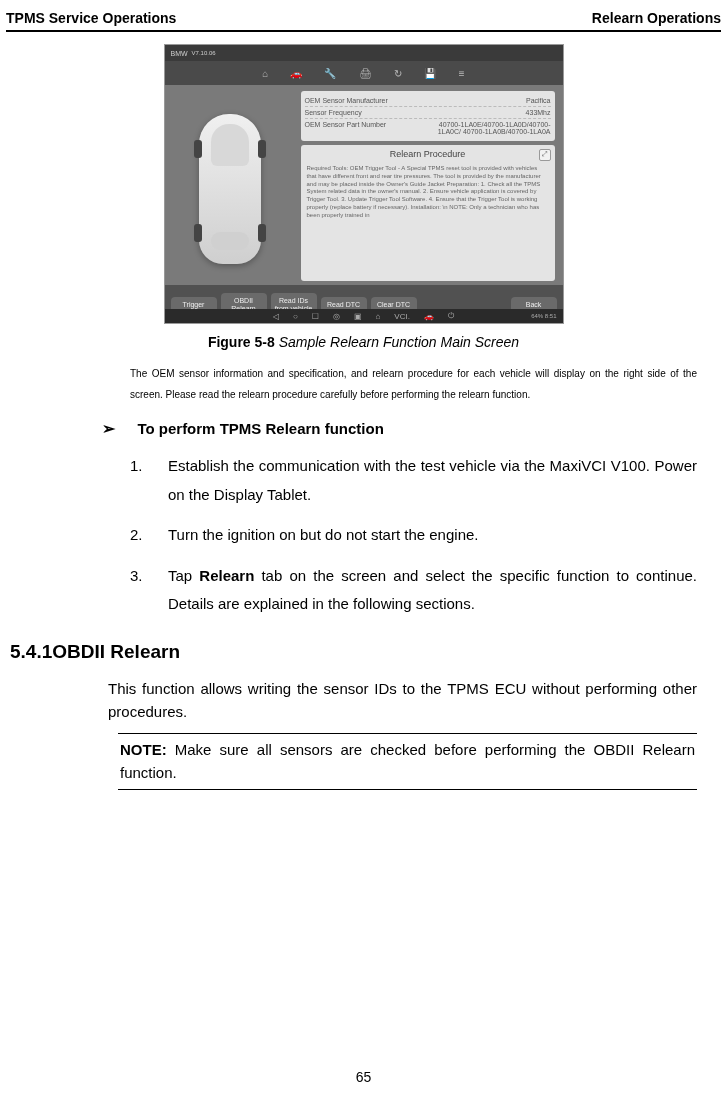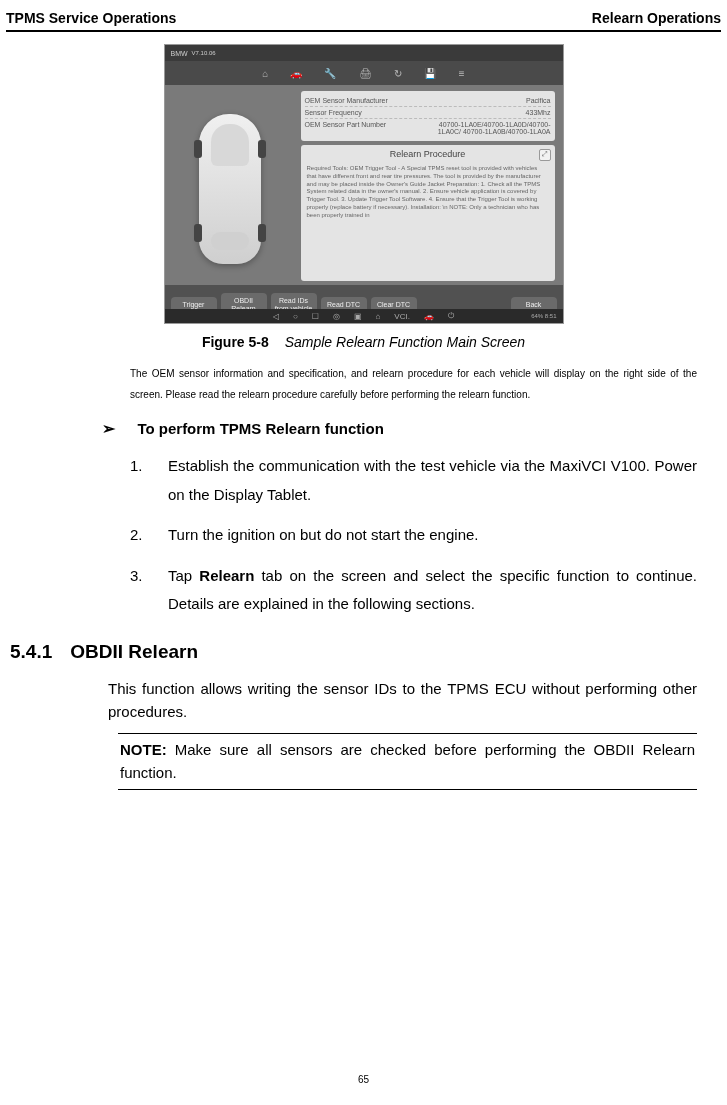--- a/index.html
+++ b/index.html
@@ -175,21 +175,21 @@
       font-size: 8px;
     }
     .sh-navbar .right-time { position: absolute; right: 6px; font-size: 6px; color: #aaa; }
 
     .caption {
       text-align: center;
       font-size: 14px;
       margin: 10px 0 14px 0;
     }
     .caption .b { font-weight: bold; }
-    .caption .i { font-style: italic; padding-left: 12px; }
+    .caption .i { font-style: italic; }
 
     .content {
       padding: 0 30px 0 130px;
     }
     .para {
       font-size: 10px;
       line-height: 2.05;
       text-align: justify;
       margin-bottom: 14px;
     }
@@ -209,21 +209,20 @@
       font-size: 15px;
       line-height: 1.9;
       text-align: justify;
       margin-bottom: 12px;
     }
     .ol-item .num { min-width: 18px; }
     .b { font-weight: bold; }
 
     .section {
       display: flex;
-      gap: 18px;
       font-size: 19px;
       font-weight: bold;
       margin: 22px 0 14px 10px;
     }
     .body-para {
       font-size: 15px;
       line-height: 1.55;
       text-align: justify;
       padding: 0 30px 0 108px;
       margin-bottom: 10px;
@@ -236,21 +235,21 @@
       font-size: 15px;
       line-height: 1.55;
       text-align: justify;
     }
 
     .page-num {
       position: absolute;
       bottom: 20px;
       left: 0; right: 0;
       text-align: center;
-      font-size: 10px;
+      font-size: 14px;
     }
   </style>
 </head>
 <body>
 
 <div class="header">
   <span>TPMS Service Operations</span>
   <span>Relearn Operations</span>
 </div>
 <hr class="header-divider">

